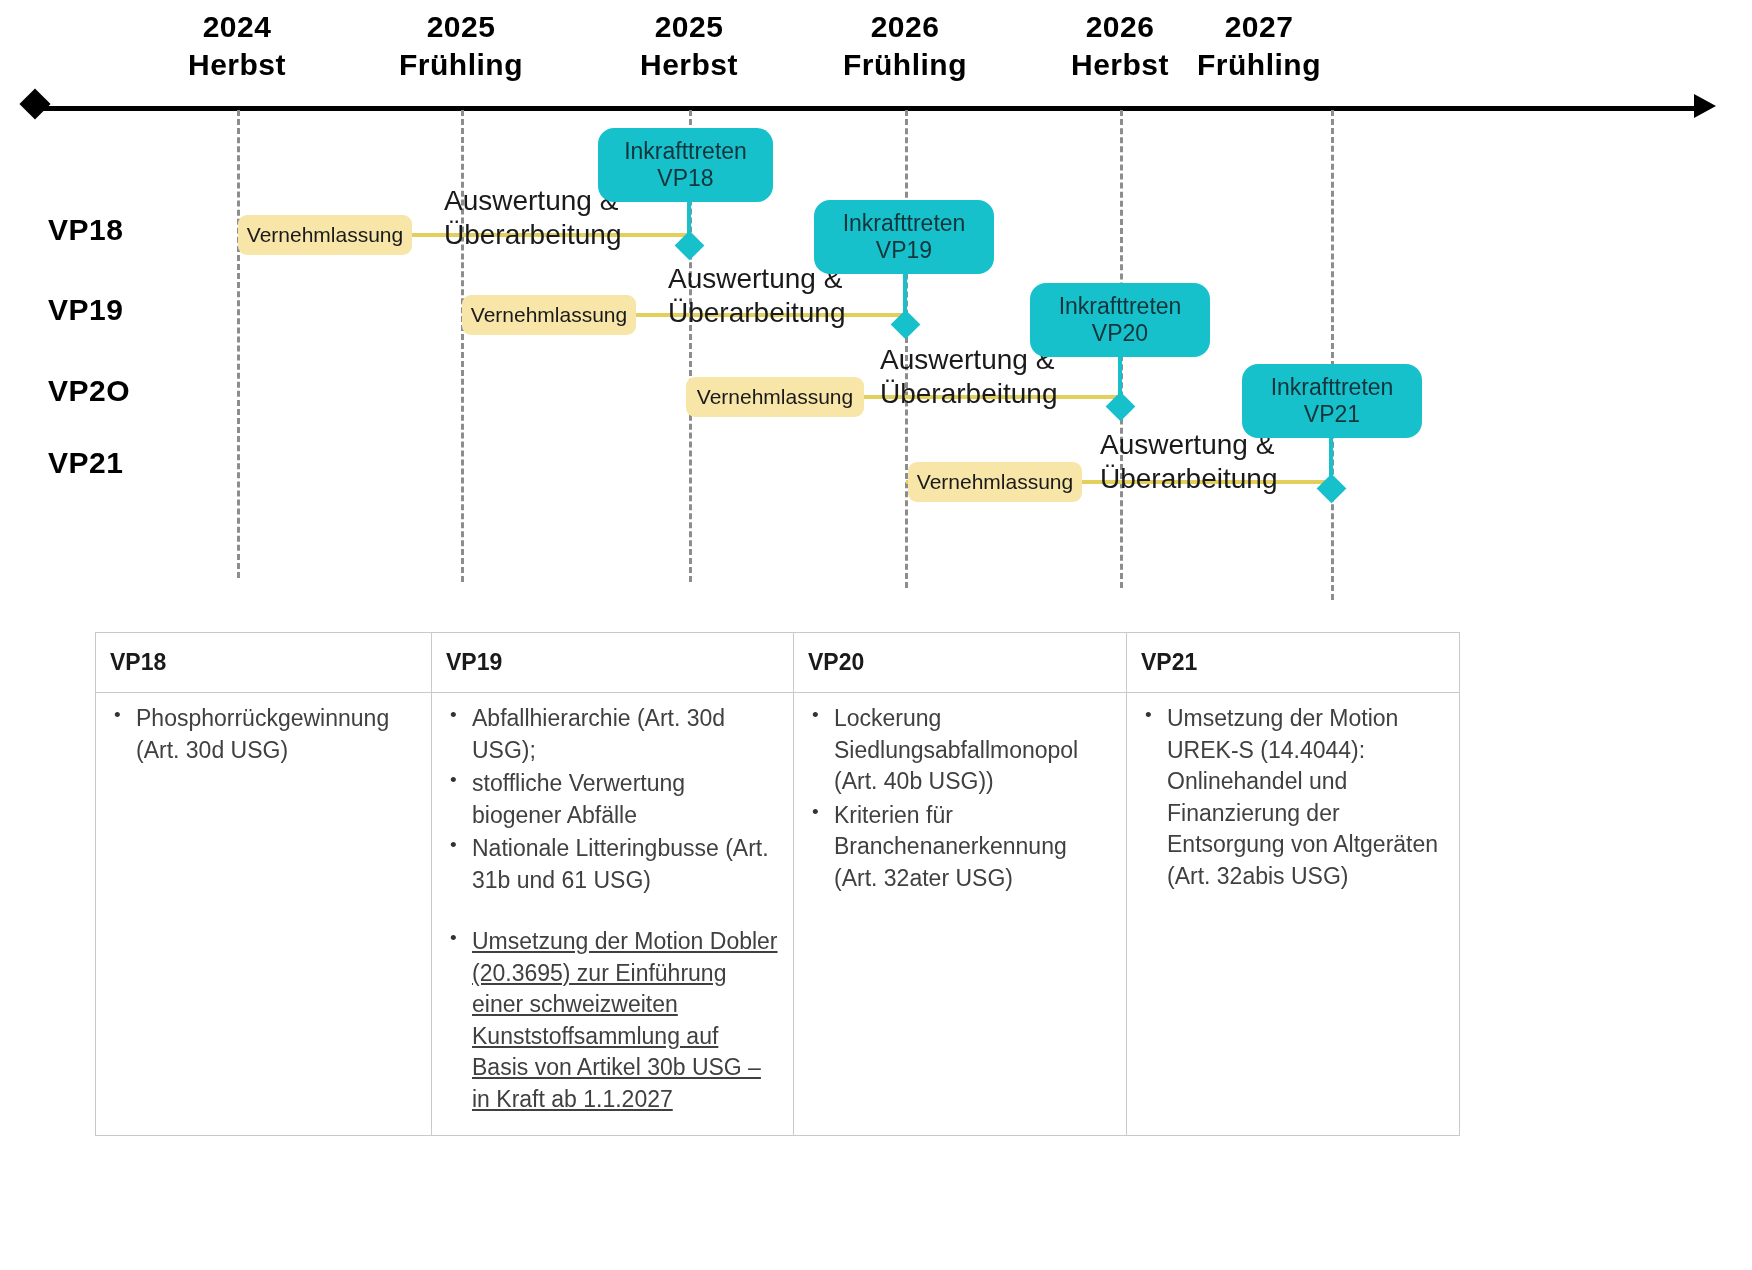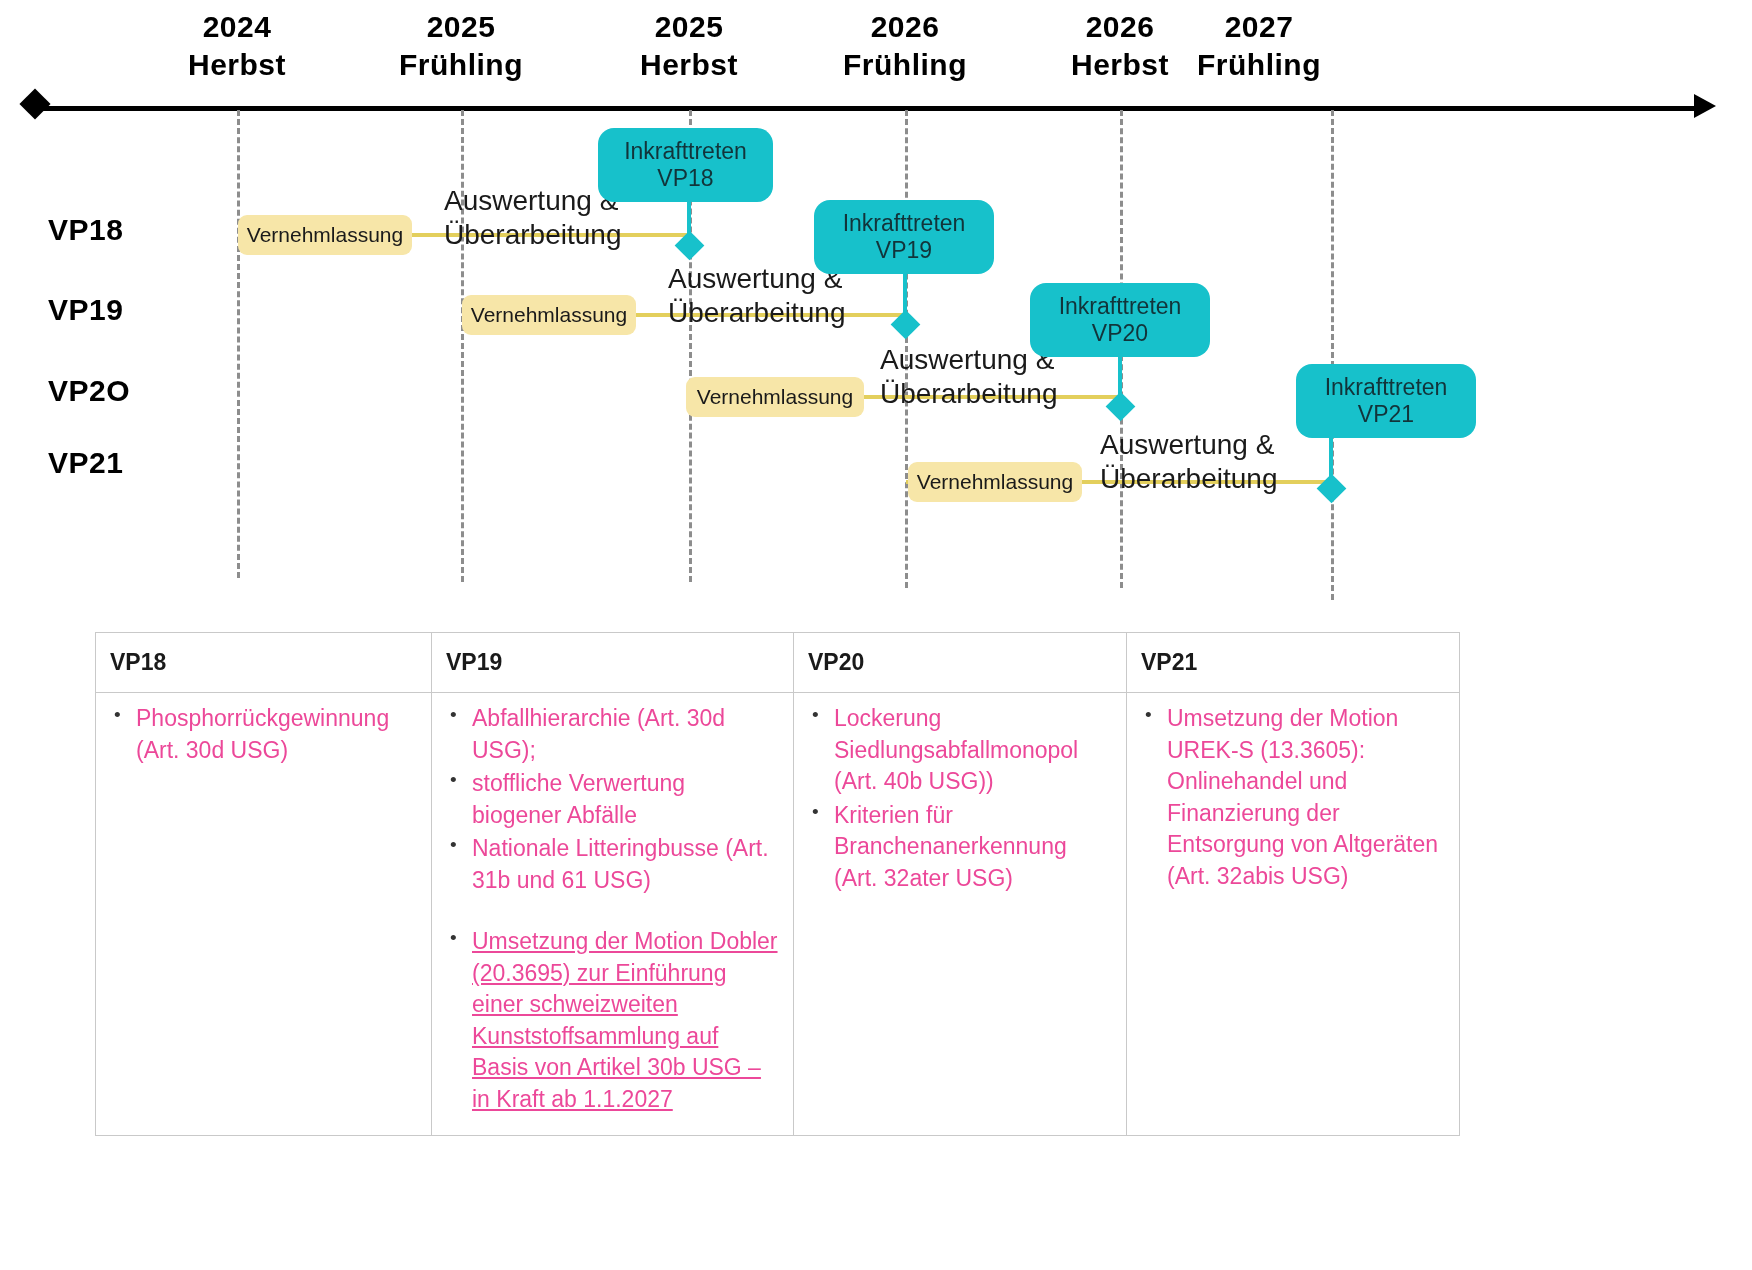--- a/index.html
+++ b/index.html
@@ -67,21 +67,21 @@
   }
   #vp-table th,#vp-table td{
     border:1px solid #c9c9c9;vertical-align:top;text-align:left;
   }
   #vp-table th{
     font-size:23px;font-weight:bold;padding:16px 14px;color:#1a1a1a;
   }
   #vp-table td{padding:10px 14px 18px 14px;}
   #vp-table ul{margin:0;padding:0;list-style:none;}
   #vp-table li{
-    font-size:23px;line-height:1.37;color:#ec4899;position:relative;
+    font-size:23px;line-height:1.37;color:#404040;position:relative;
     padding-left:26px;margin:0 0 2px 0;
   }
   #vp-table li:before{
     content:"\2022";position:absolute;left:4px;top:-1px;font-size:19px;color:#333;
   }
   #vp-table li.spaced{margin-top:30px;text-decoration:underline;}
 </style>
 </head>
 <body>
 
@@ -146,21 +146,21 @@
   <div class="connector" style="left:1118px;top:340px;height:62px"></div>
   <div class="diamond" style="left:1110px;top:396px"></div>
   <div class="callout" style="left:1030px;top:283px;width:180px">Inkrafttreten VP20</div>
 
   <div class="row-label" style="top:446px">VP21</div>
   <div class="track" style="left:906px;top:480px;width:430px"></div>
   <div class="pill" style="left:908px;top:462px;width:174px">Vernehmlassung</div>
   <div class="phase-note" style="left:1100px;top:428px">Auswertung &amp; Überarbeitung</div>
   <div class="connector" style="left:1329px;top:426px;height:60px"></div>
   <div class="diamond" style="left:1321px;top:478px"></div>
-  <div class="callout" style="left:1296px;top:364px;width:180px">Inkrafttreten VP21</div>
+  <div class="callout" style="left:1242px;top:364px;width:180px">Inkrafttreten VP21</div>
 </div>
 
 <table id="vp-table">
   <colgroup>
     <col style="width:336px">
       <col style="width:362px">
     <col style="width:333px">
       <col style="width:333px">
   </colgroup>
   <thead>
@@ -187,18 +187,18 @@
         </ul>
       </td>
       <td>
         <ul>
           <li>Lockerung Siedlungsabfallmonopol (Art. 40b USG))</li>
           <li>Kriterien für Branchenanerkennung (Art. 32ater USG)</li>
         </ul>
       </td>
       <td>
         <ul>
-          <li>Umsetzung der Motion UREK-S (13.3605): Onlinehandel und Finanzierung der Entsorgung von Altgeräten (Art. 32abis USG)</li>
+          <li>Umsetzung der Motion UREK-S (14.4044): Onlinehandel und Finanzierung der Entsorgung von Altgeräten (Art. 32abis USG)</li>
         </ul>
       </td>
     </tr>
   </tbody>
 </table>
 
 </body></html>

